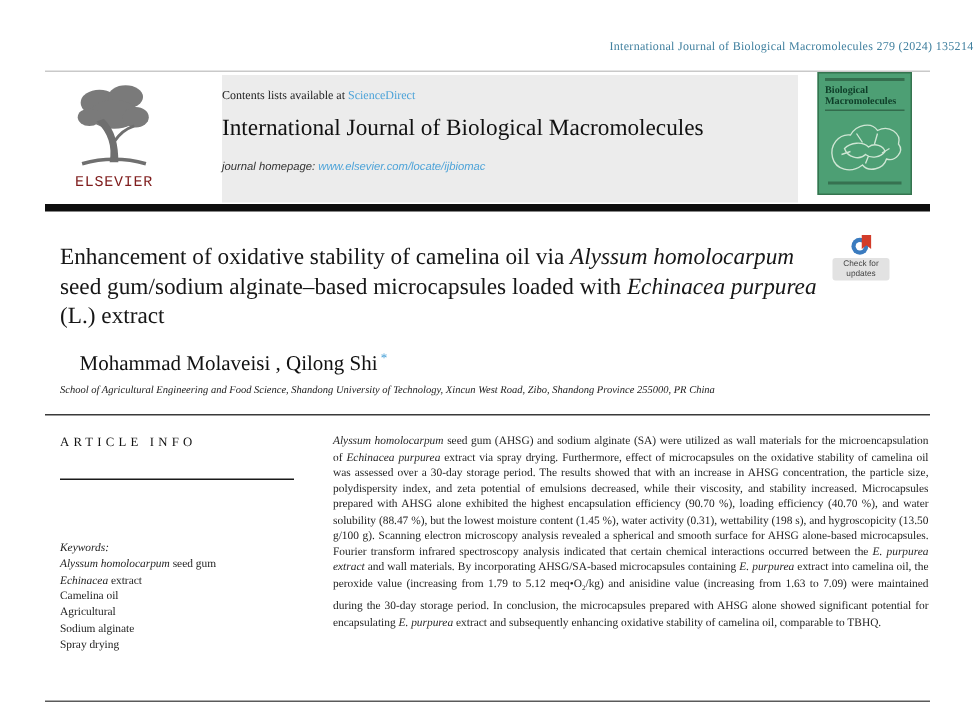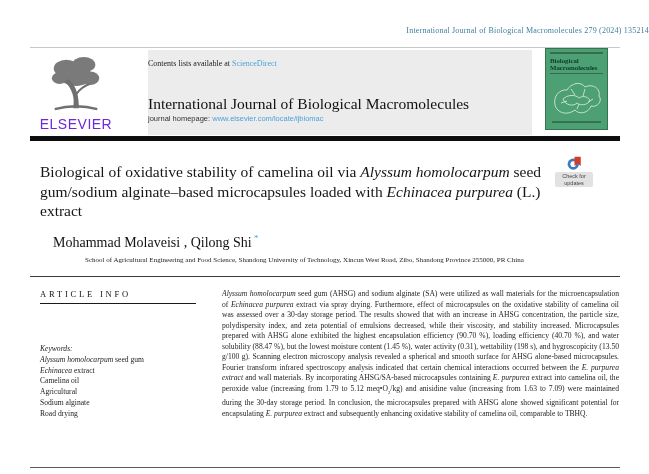--- a/index.html
+++ b/index.html
@@ -13,29 +13,29 @@
   i{font-style:italic;}
 
   .top-ref{
     position:absolute;top:26px;left:0;right:0;text-align:right;
     font-size:8px;color:#41809f;letter-spacing:.2px;
   }
 
   .header-topline{position:absolute;left:30px;top:47px;width:590px;border-top:1px solid #c9c9c9;}
 
   .elsevier-logo{position:absolute;left:36px;top:52px;width:80px;height:84px;text-align:center;}
-  .elsevier-word{font-size:14px;color:#6d28d9;letter-spacing:.5px;margin-top:-2px;font-family:Liberation Sans, sans-serif;}
+  .elsevier-word{font-size:10px;color:#7f1d1d;letter-spacing:.5px;margin-top:-2px;font-family:Liberation Mono, monospace;}
 
   .gray-box{
     position:absolute;left:148px;top:50px;width:384px;height:85px;background:#ececec;
     text-align:left;
   }
   .contents-line{font-size:8px;margin-top:9px;color:#222;}
-  .journal-title{font-size:15.5px;margin-top:27px;color:#111;}
-  .homepage-line{font-size:7.5px;margin-top:1px;font-family:"Liberation Sans",sans-serif;color:#333;}
+  .journal-title{font-size:15.5px;margin-top:9px;color:#111;}
+  .homepage-line{font-size:7.5px;margin-top:11px;font-family:"Liberation Sans",sans-serif;color:#333;font-style:italic;}
 
   .cover{
     position:absolute;left:545px;top:48px;width:63px;height:82px;
     background:#4d9f74;border:1px solid #35744f;box-sizing:border-box;overflow:hidden;
   }
   .cover-topline{height:2px;background:#2c5e42;margin:3px 4px 0 4px;opacity:.75;}
   .cover-title{
     font-size:6.8px;font-weight:bold;line-height:7.2px;color:#0e3d28;
     margin:3px 0 0 4px;text-align:left;font-family:"Liberation Serif",serif;
   }
@@ -53,28 +53,28 @@
     font-size:5.5px;line-height:6.5px;text-align:center;color:#444;
     background:#e2e2e2;border-radius:2px;padding:1px 4px;margin-top:1px;
     font-family:"Liberation Sans",sans-serif;width:30px;
   }
 
   .title{
     position:absolute;left:40px;top:162px;width:515px;margin:0;
     font-size:15.5px;font-weight:normal;line-height:19.5px;color:#161616;
   }
   .authors{position:absolute;left:53px;top:233px;font-size:14px;color:#111;}
-  .affiliation{position:absolute;left:40px;top:256px;font-size:7px;color:#222;margin-left:45px;}
+  .affiliation{position:absolute;left:40px;top:256px;font-size:7px;font-style:italic;color:#222;}
 
   .hr1{position:absolute;left:30px;top:276px;width:590px;border-top:1px solid #3a3a3a;}
   .hr2{position:absolute;left:30px;top:467px;width:590px;border-top:1px solid #5a5a5a;}
 
   .col-heading{
     font-size:8.5px;letter-spacing:2.8px;color:#111;
-    padding-bottom:4px;border-bottom:1px solid #1a1a1a;margin-bottom:8px;
+    padding-bottom:20px;border-bottom:1px solid #1a1a1a;margin-bottom:8px;
   }
   .info-col{position:absolute;left:40px;top:289px;width:156px;}
   .kw-label{font-size:7.6px;font-style:italic;line-height:10.8px;color:#222;margin-top:40px;}
   .kw{font-size:7.6px;line-height:10.8px;color:#222;}
 
   .abs-col{position:absolute;left:222px;top:289px;width:397px;}
   .abs-body{
     font-size:7.6px;line-height:10.55px;text-align:justify;color:#1e1e1e;
   }
 </style>
@@ -132,36 +132,36 @@
 
 <div class="crossmark">
   <svg width="15" height="15" viewBox="0 0 24 24">
     <circle cx="10" cy="13" r="9" fill="#3a7bbf"></circle>
     <circle cx="10" cy="13" r="4.5" fill="#ffffff"></circle>
     <path d="M12 1 h10 v15 l-5 -4 l-5 4 Z" fill="#d23c2a"></path>
   </svg>
   <div class="crossmark-label">Check for updates</div>
 </div>
 
-<h1 class="title"><span>Biological of oxidative stability of camelina oil via </span><i>Alyssum homolocarpum</i><span> seed gum/sodium alginate–based microcapsules loaded with </span><i>Echinacea purpurea</i><span> (L.) extract</span></h1>
+<h1 class="title"><span>Enhancement of oxidative stability of camelina oil via </span><i>Alyssum homolocarpum</i><span> seed gum/sodium alginate–based microcapsules loaded with </span><i>Echinacea purpurea</i><span> (L.) extract</span></h1>
 
 <div class="authors"><span>Mohammad Molaveisi</span><span> , </span><span>Qilong Shi</span><span class="sup link"> *</span></div>
 
 <div class="affiliation">School of Agricultural Engineering and Food Science, Shandong University of Technology, Xincun West Road, Zibo, Shandong Province 255000, PR China</div>
 
 <div class="hr1"></div>
 
 <div class="info-col">
   <div class="col-heading">ARTICLE INFO</div>
   <div class="kw-label">Keywords:</div>
   <div class="kw"><i>Alyssum homolocarpum</i><span> seed gum</span></div>
   <div class="kw"><i>Echinacea</i><span> extract</span></div>
   <div class="kw"><span>Camelina oil</span></div>
   <div class="kw"><span>Agricultural</span></div>
   <div class="kw"><span>Sodium alginate</span></div>
-  <div class="kw"><span>Road drying</span></div>
+  <div class="kw"><span>Spray drying</span></div>
 </div>
 
 <div class="abs-col">
   <div class="abs-body"><i>Alyssum homolocarpum</i><span> seed gum (AHSG) and sodium alginate (SA) were utilized as wall materials for the microencapsulation of </span><i>Echinacea purpurea</i><span> extract via spray drying. Furthermore, effect of microcapsules on the oxidative stability of camelina oil was assessed over a 30-day storage period. The results showed that with an increase in AHSG concentration, the particle size, polydispersity index, and zeta potential of emulsions decreased, while their viscosity, and stability increased. Microcapsules prepared with AHSG alone exhibited the highest encapsulation efficiency (90.70 %), loading efficiency (40.70 %), and water solubility (88.47 %), but the lowest moisture content (1.45 %), water activity (0.31), wettability (198 s), and hygroscopicity (13.50 g/100 g). Scanning electron microscopy analysis revealed a spherical and smooth surface for AHSG alone-based microcapsules. Fourier transform infrared spectroscopy analysis indicated that certain chemical interactions occurred between the </span><i>E. purpurea extract</i><span> and wall materials. By incorporating AHSG/SA-based microcapsules containing </span><i>E. purpurea</i><span> extract into camelina oil, the peroxide value (increasing from 1.79 to 5.12 meq•O</span><span class="sub">2</span><span>/kg) and anisidine value (increasing from 1.63 to 7.09) were maintained during the 30-day storage period. In conclusion, the microcapsules prepared with AHSG alone showed significant potential for encapsulating </span><i>E. purpurea</i><span> extract and subsequently enhancing oxidative stability of camelina oil, comparable to TBHQ.</span></div>
 </div>
 
 <div class="hr2"></div>
 
 </body></html>

